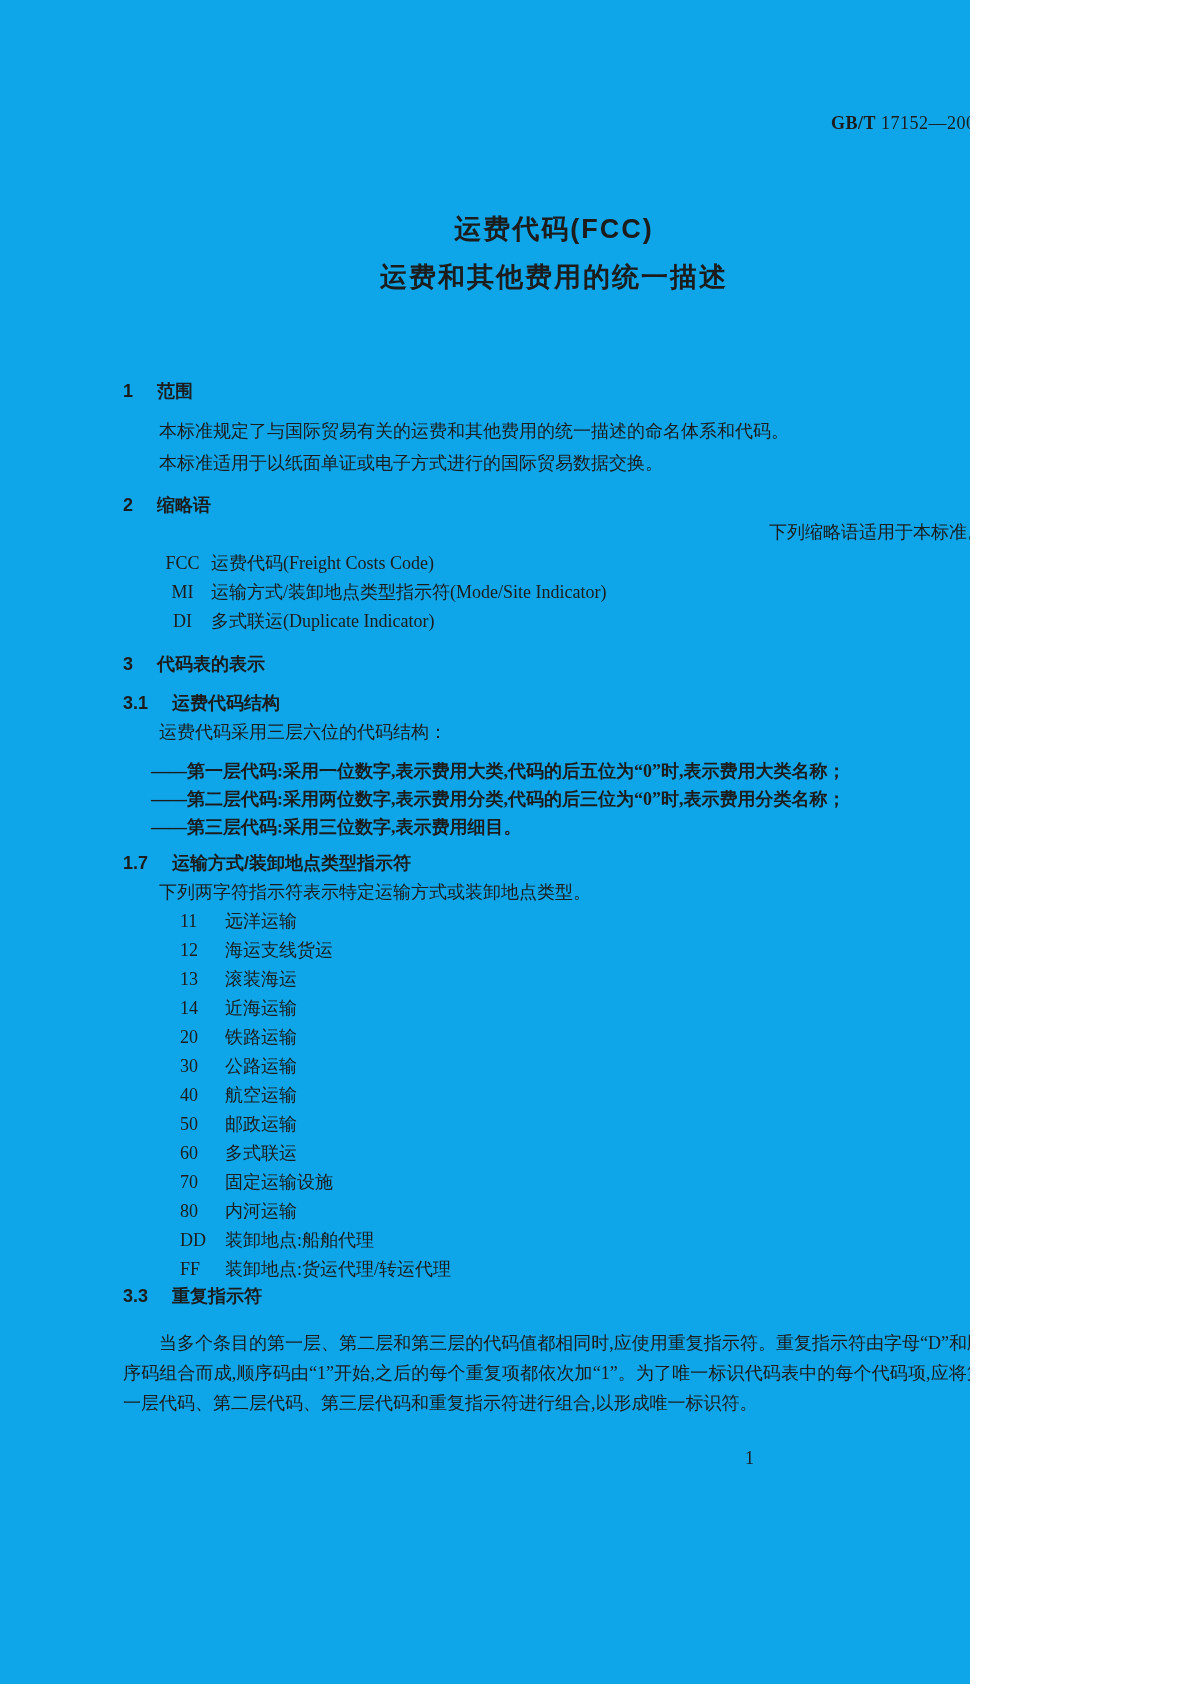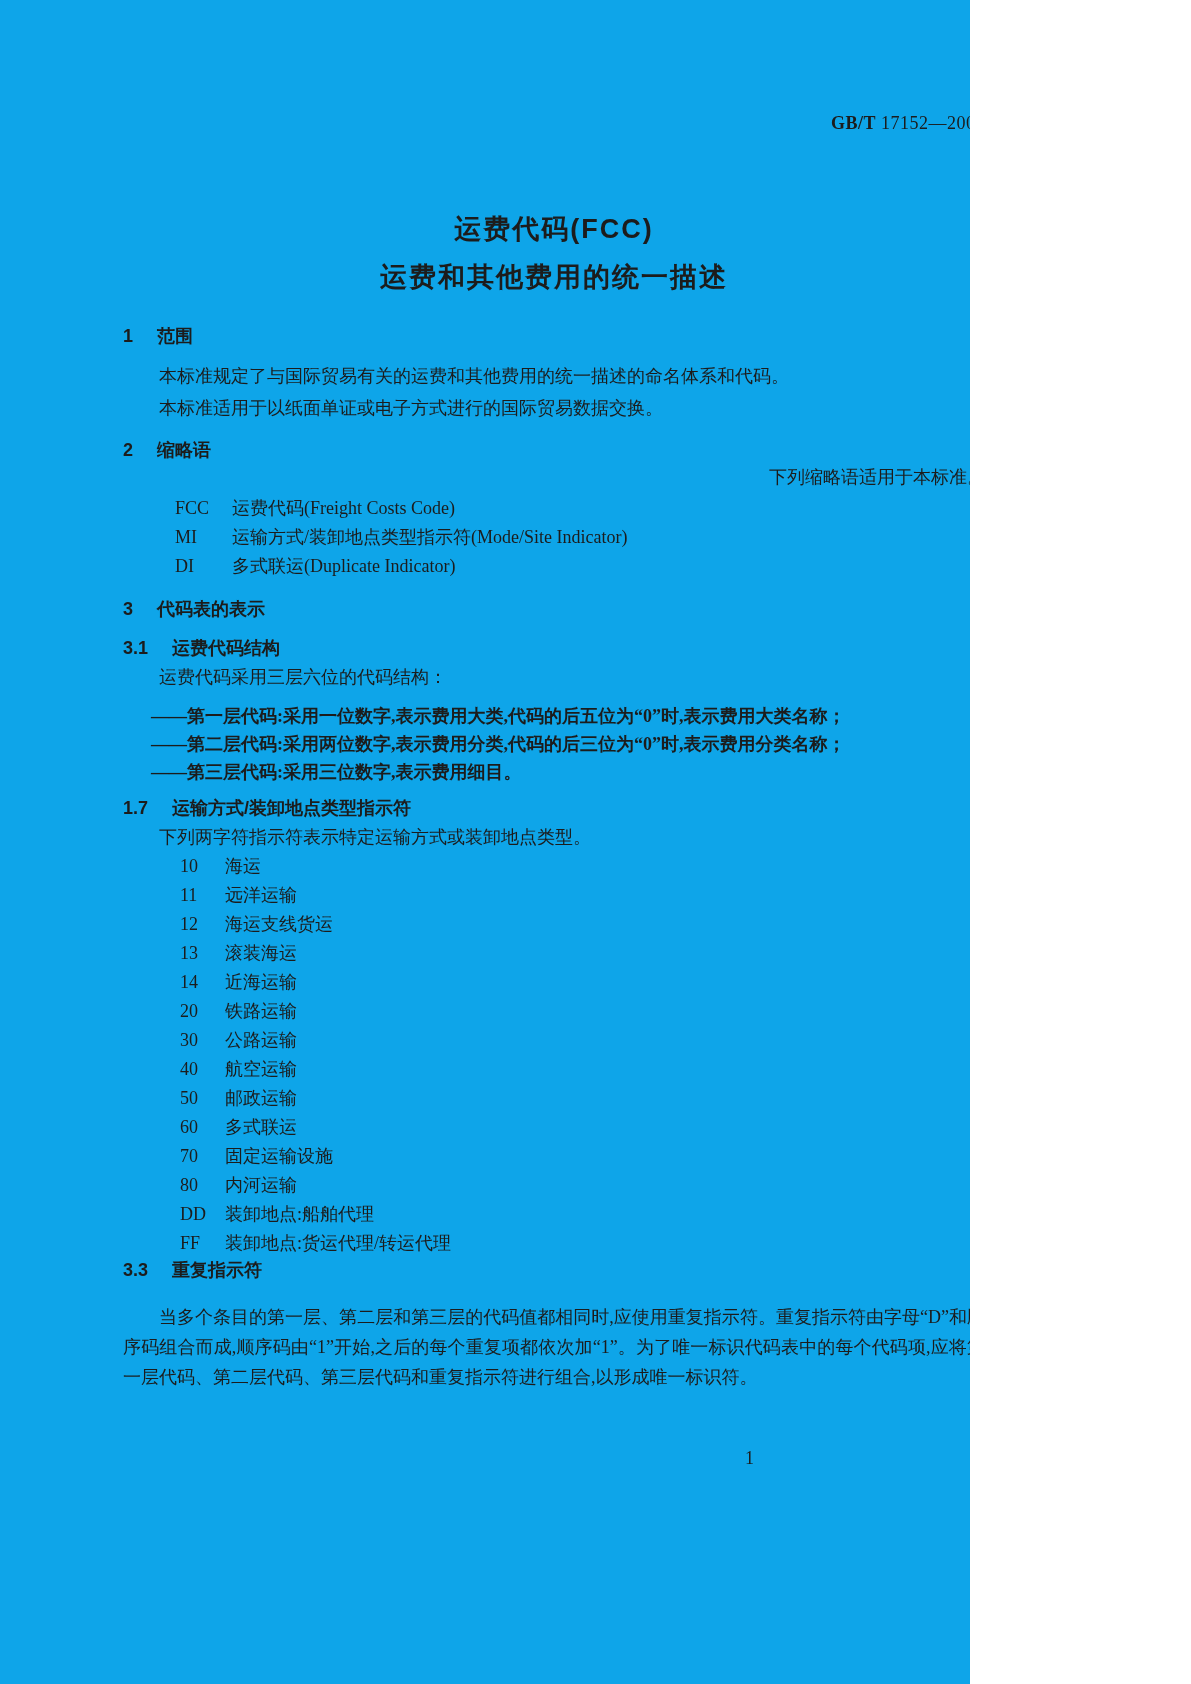--- a/index.html
+++ b/index.html
@@ -38,21 +38,21 @@
     letter-spacing: 2px;
   }
   .sec-heading {
     font-family: "Liberation Sans", sans-serif;
     font-weight: bold;
     font-size: 18px;
     line-height: 24px;
   }
   .sec-num { display: inline-block; min-width: 34px; }
   .sub-num { display: inline-block; min-width: 49px; }
-  .h-s1 { margin-top: 23px; }
+  .h-s1 { margin-top: 78px; }
   .h-s2 { margin-top: 14px; }
   .h-s3 { margin-top: 16px; }
   .h-s31 { margin-top: 15px; }
   .h-s32 { margin-top: 10px; }
   .h-s33 { margin-top: 0px; }
   .para-block { margin-top: 12px; }
   .para-block p {
     line-height: 32px;
     text-indent: 2em;
   }
@@ -61,21 +61,21 @@
     line-height: 30px;
     text-indent: 2em;
     text-align: right;
   }
   .intro-tight {
     margin-top: 3px;
     line-height: 29px;
     text-indent: 2em;
   }
   .abbr-list { margin-top: 2px; }
-  .abbr-row { display: flex; line-height: 29px; margin-left: 52px; }
+  .abbr-row { display: flex; line-height: 29px; margin-left: 31px; text-align: center; }
   .abbr-code { display: inline-block; width: 57px; flex: 0 0 57px; }
   .dash-list { margin-top: 10px; font-weight: bold; }
   .dash-item { line-height: 28px; margin-left: 28px; }
   .code-list { margin-top: 0; }
   .code-row { display: flex; line-height: 29px; margin-left: 57px; }
   .code-col { display: inline-block; width: 45px; flex: 0 0 45px; }
   .dup-para {
     margin-top: 20px;
     line-height: 30px;
     text-align: justify;
@@ -160,24 +160,20 @@
       </div>
 
     <div class="sec-heading h-s32">
       <span class="sub-num">1.7</span><span>运输方式/装卸地点类型指示符</span>
     </div>
 
     <div class="intro-tight">下列两字符指示符表示特定运输方式或装卸地点类型。</div>
 
     <div class="code-list">
 
-        <div class="code-row">
-          <span class="code-col">10</span>
-          <span class="desc-col">海运</span>
-        </div>
 
         <div class="code-row">
           <span class="code-col">11</span>
           <span class="desc-col">远洋运输</span>
         </div>
 
         <div class="code-row">
           <span class="code-col">12</span>
           <span class="desc-col">海运支线货运</span>
         </div>

